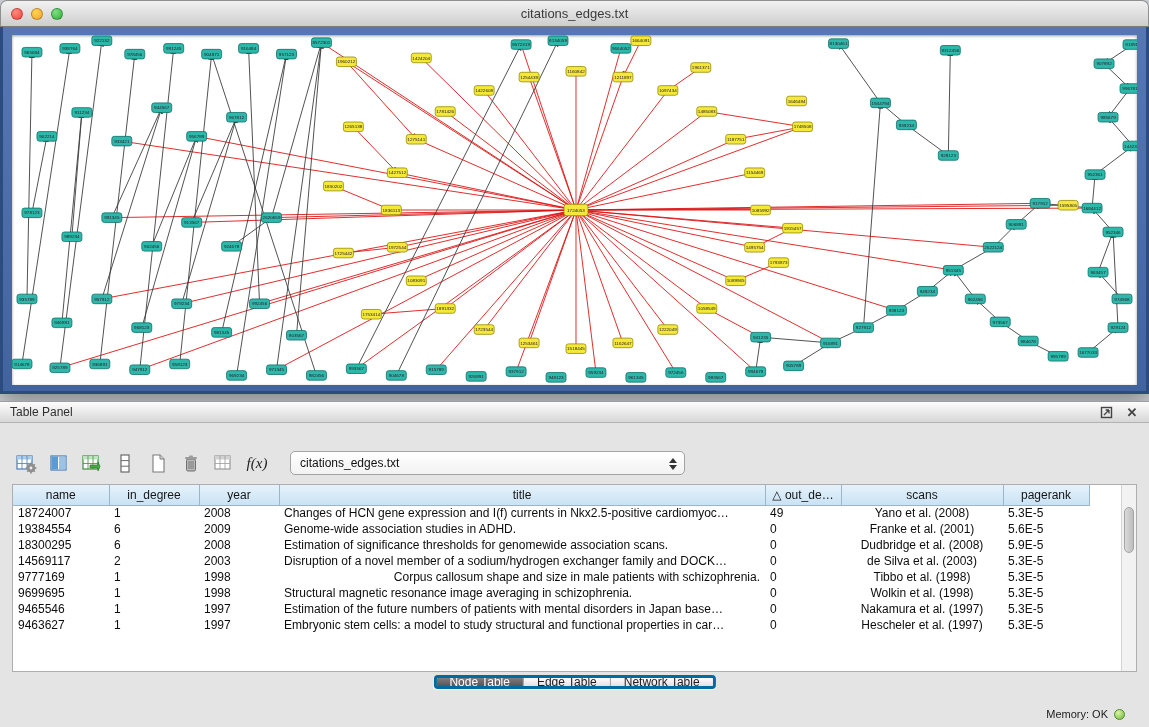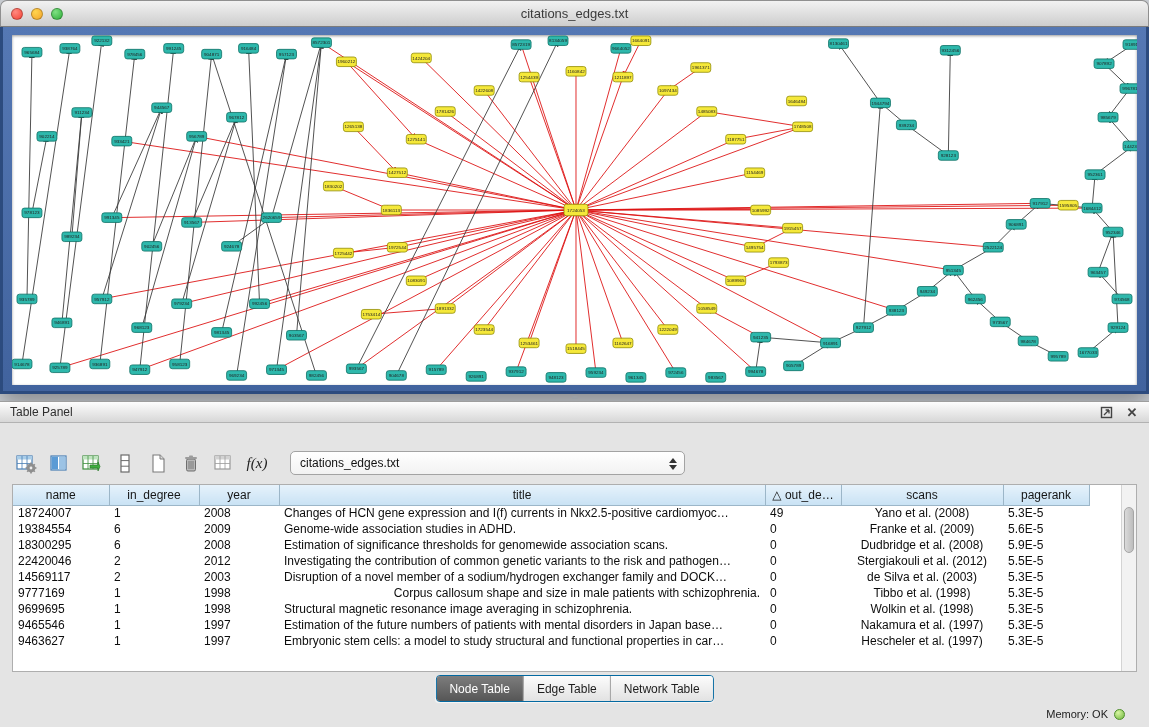--- a/index.html
+++ b/index.html
@@ -67,21 +67,21 @@
   table.grid thead th:first-child { border-left:none; }
   table.grid thead th.filler { background:transparent; border:none; }
   table.grid tbody td { height:16px; padding:0 5px; white-space:nowrap; overflow:hidden;
                         text-overflow:ellipsis; color:#0d0d0d; font-size:12px; }
   .vscroll { position:absolute; top:0; right:0; width:15px; bottom:0;
              background:#f2f2f2; border-left:1px solid #d4d4d4; }
   .vthumb { position:absolute; top:22px; left:2px; width:10px; height:46px;
             background:linear-gradient(90deg,#dadada,#bdbdbd); border:1px solid #a5a5a5; border-radius:6px; }
 
   .tabbar { position:absolute; top:273px; left:50%; transform:translateX(-50%);
-            display:flex; height:27px; border:1px solid #0369a1; border-radius:4px;
+            display:flex; height:14px; border:3px solid #0369a1; border-radius:4px;
             overflow:hidden; box-shadow:0 1px 1px rgba(255,255,255,.7); }
   .tab { padding:0 13px; font-size:12px; display:flex; align-items:center;
          background:linear-gradient(#fcfcfc,#e2e2e2); color:#1d1d1d; border-left:1px solid #a3a3a3; }
   .tab:first-child { border-left:none; }
   .tab.active { background:linear-gradient(#7d7d7d,#565656); color:#fff; }
 
   .statusbar { position:absolute; left:0; bottom:0; width:1149px; height:26px;
                display:flex; align-items:center; justify-content:flex-end;
                padding:0 24px; gap:6px; font-size:11px; color:#222; }
   .mem-dot { width:11px; height:11px; border-radius:50%; border:1px solid #4e8f2a;
@@ -863,42 +863,32 @@
               <td style="text-align: center;">Yano et al. (2008)</td>
               <td style="text-align: left;">5.3E-5</td>
               <td></td>
             </tr>
             <tr>
               <td style="text-align: left;">19384554</td>
               <td style="text-align: left;">6</td>
               <td style="text-align: left;">2009</td>
               <td style="text-align: left;">Genome-wide association studies in ADHD.</td>
               <td style="text-align: left;">0</td>
-              <td style="text-align: center;">Franke et al. (2009)</td>
+              <td style="text-align: center;">Franke et al. (2001)</td>
               <td style="text-align: left;">5.6E-5</td>
               <td></td>
             </tr>
             <tr>
               <td style="text-align: left;">18300295</td>
               <td style="text-align: left;">6</td>
               <td style="text-align: left;">2008</td>
               <td style="text-align: left;">Estimation of significance thresholds for genomewide association scans.</td>
               <td style="text-align: left;">0</td>
               <td style="text-align: center;">Dudbridge et al. (2008)</td>
               <td style="text-align: left;">5.9E-5</td>
-              <td></td>
-            </tr>
-            <tr>
-              <td style="text-align: left;">22420046</td>
-              <td style="text-align: left;">2</td>
-              <td style="text-align: left;">2012</td>
-              <td style="text-align: left;">Investigating the contribution of common genetic variants to the risk and pathogen…</td>
-              <td style="text-align: left;">0</td>
-              <td style="text-align: center;">Stergiakouli et al. (2012)</td>
-              <td style="text-align: left;">5.5E-5</td>
               <td></td>
             </tr>
             <tr>
               <td style="text-align: left;">14569117</td>
               <td style="text-align: left;">2</td>
               <td style="text-align: left;">2003</td>
               <td style="text-align: left;">Disruption of a novel member of a sodium/hydrogen exchanger family and DOCK…</td>
               <td style="text-align: left;">0</td>
               <td style="text-align: center;">de Silva et al. (2003)</td>
               <td style="text-align: left;">5.3E-5</td>

